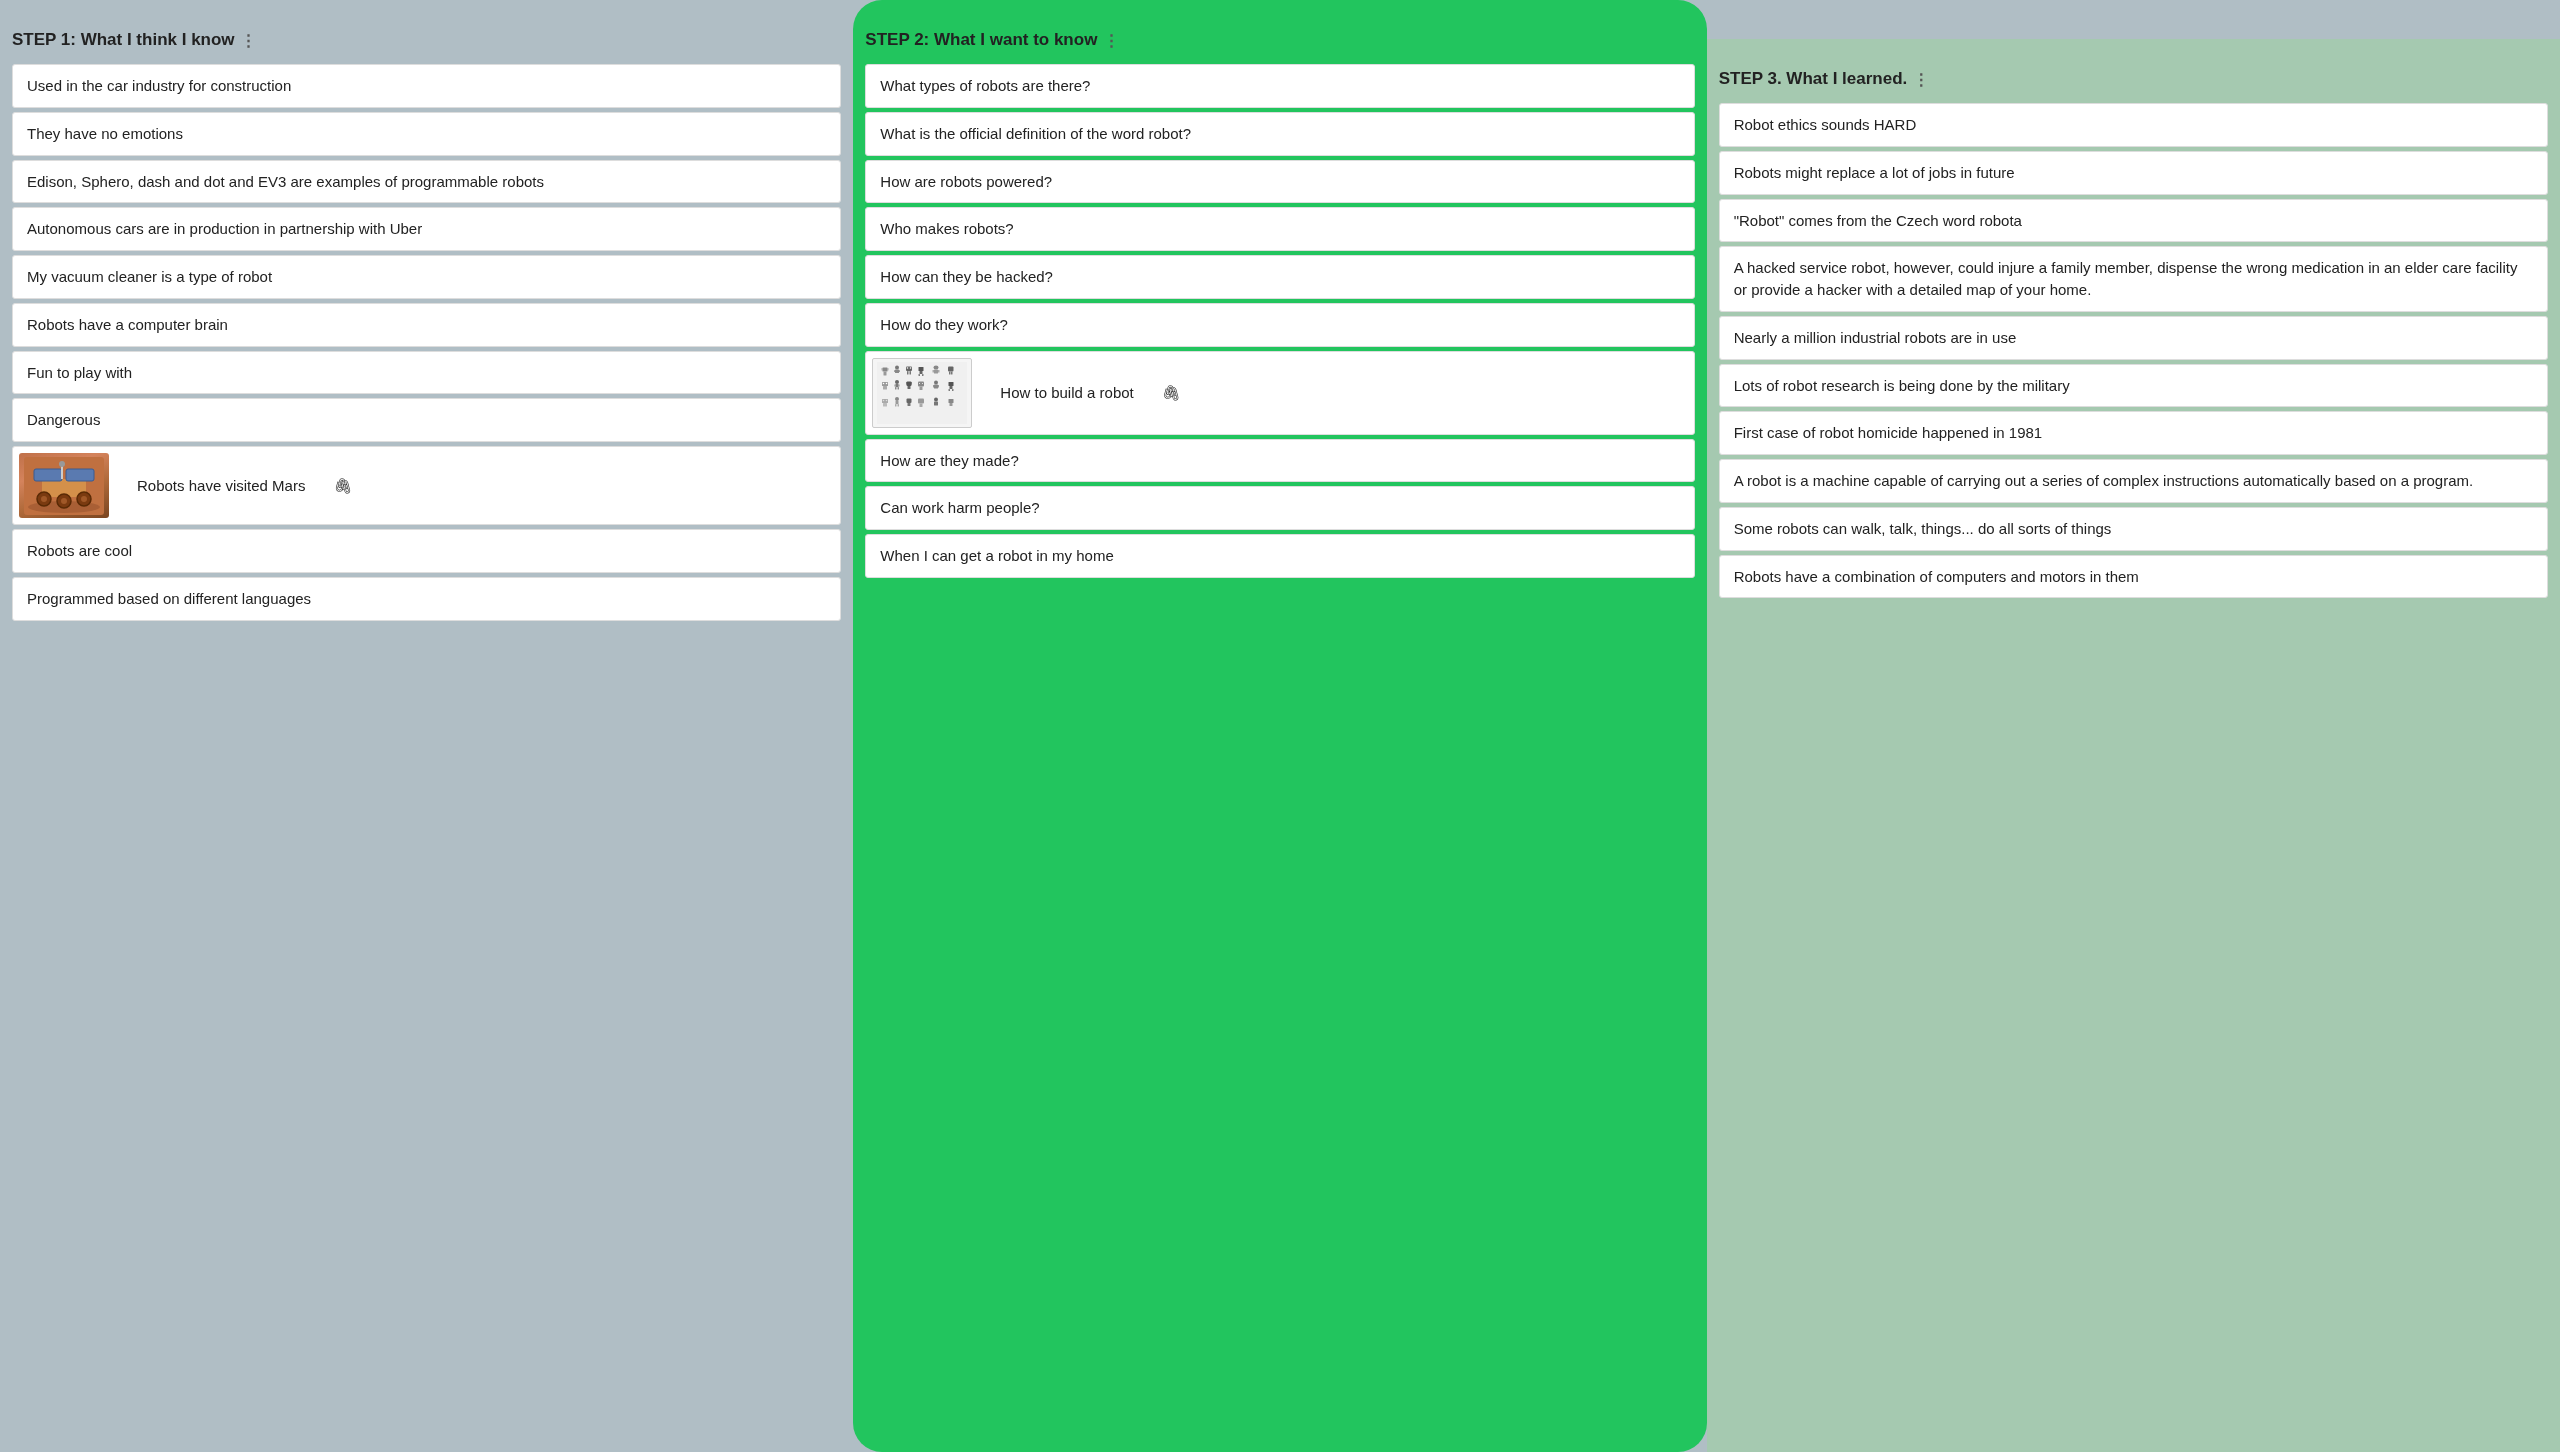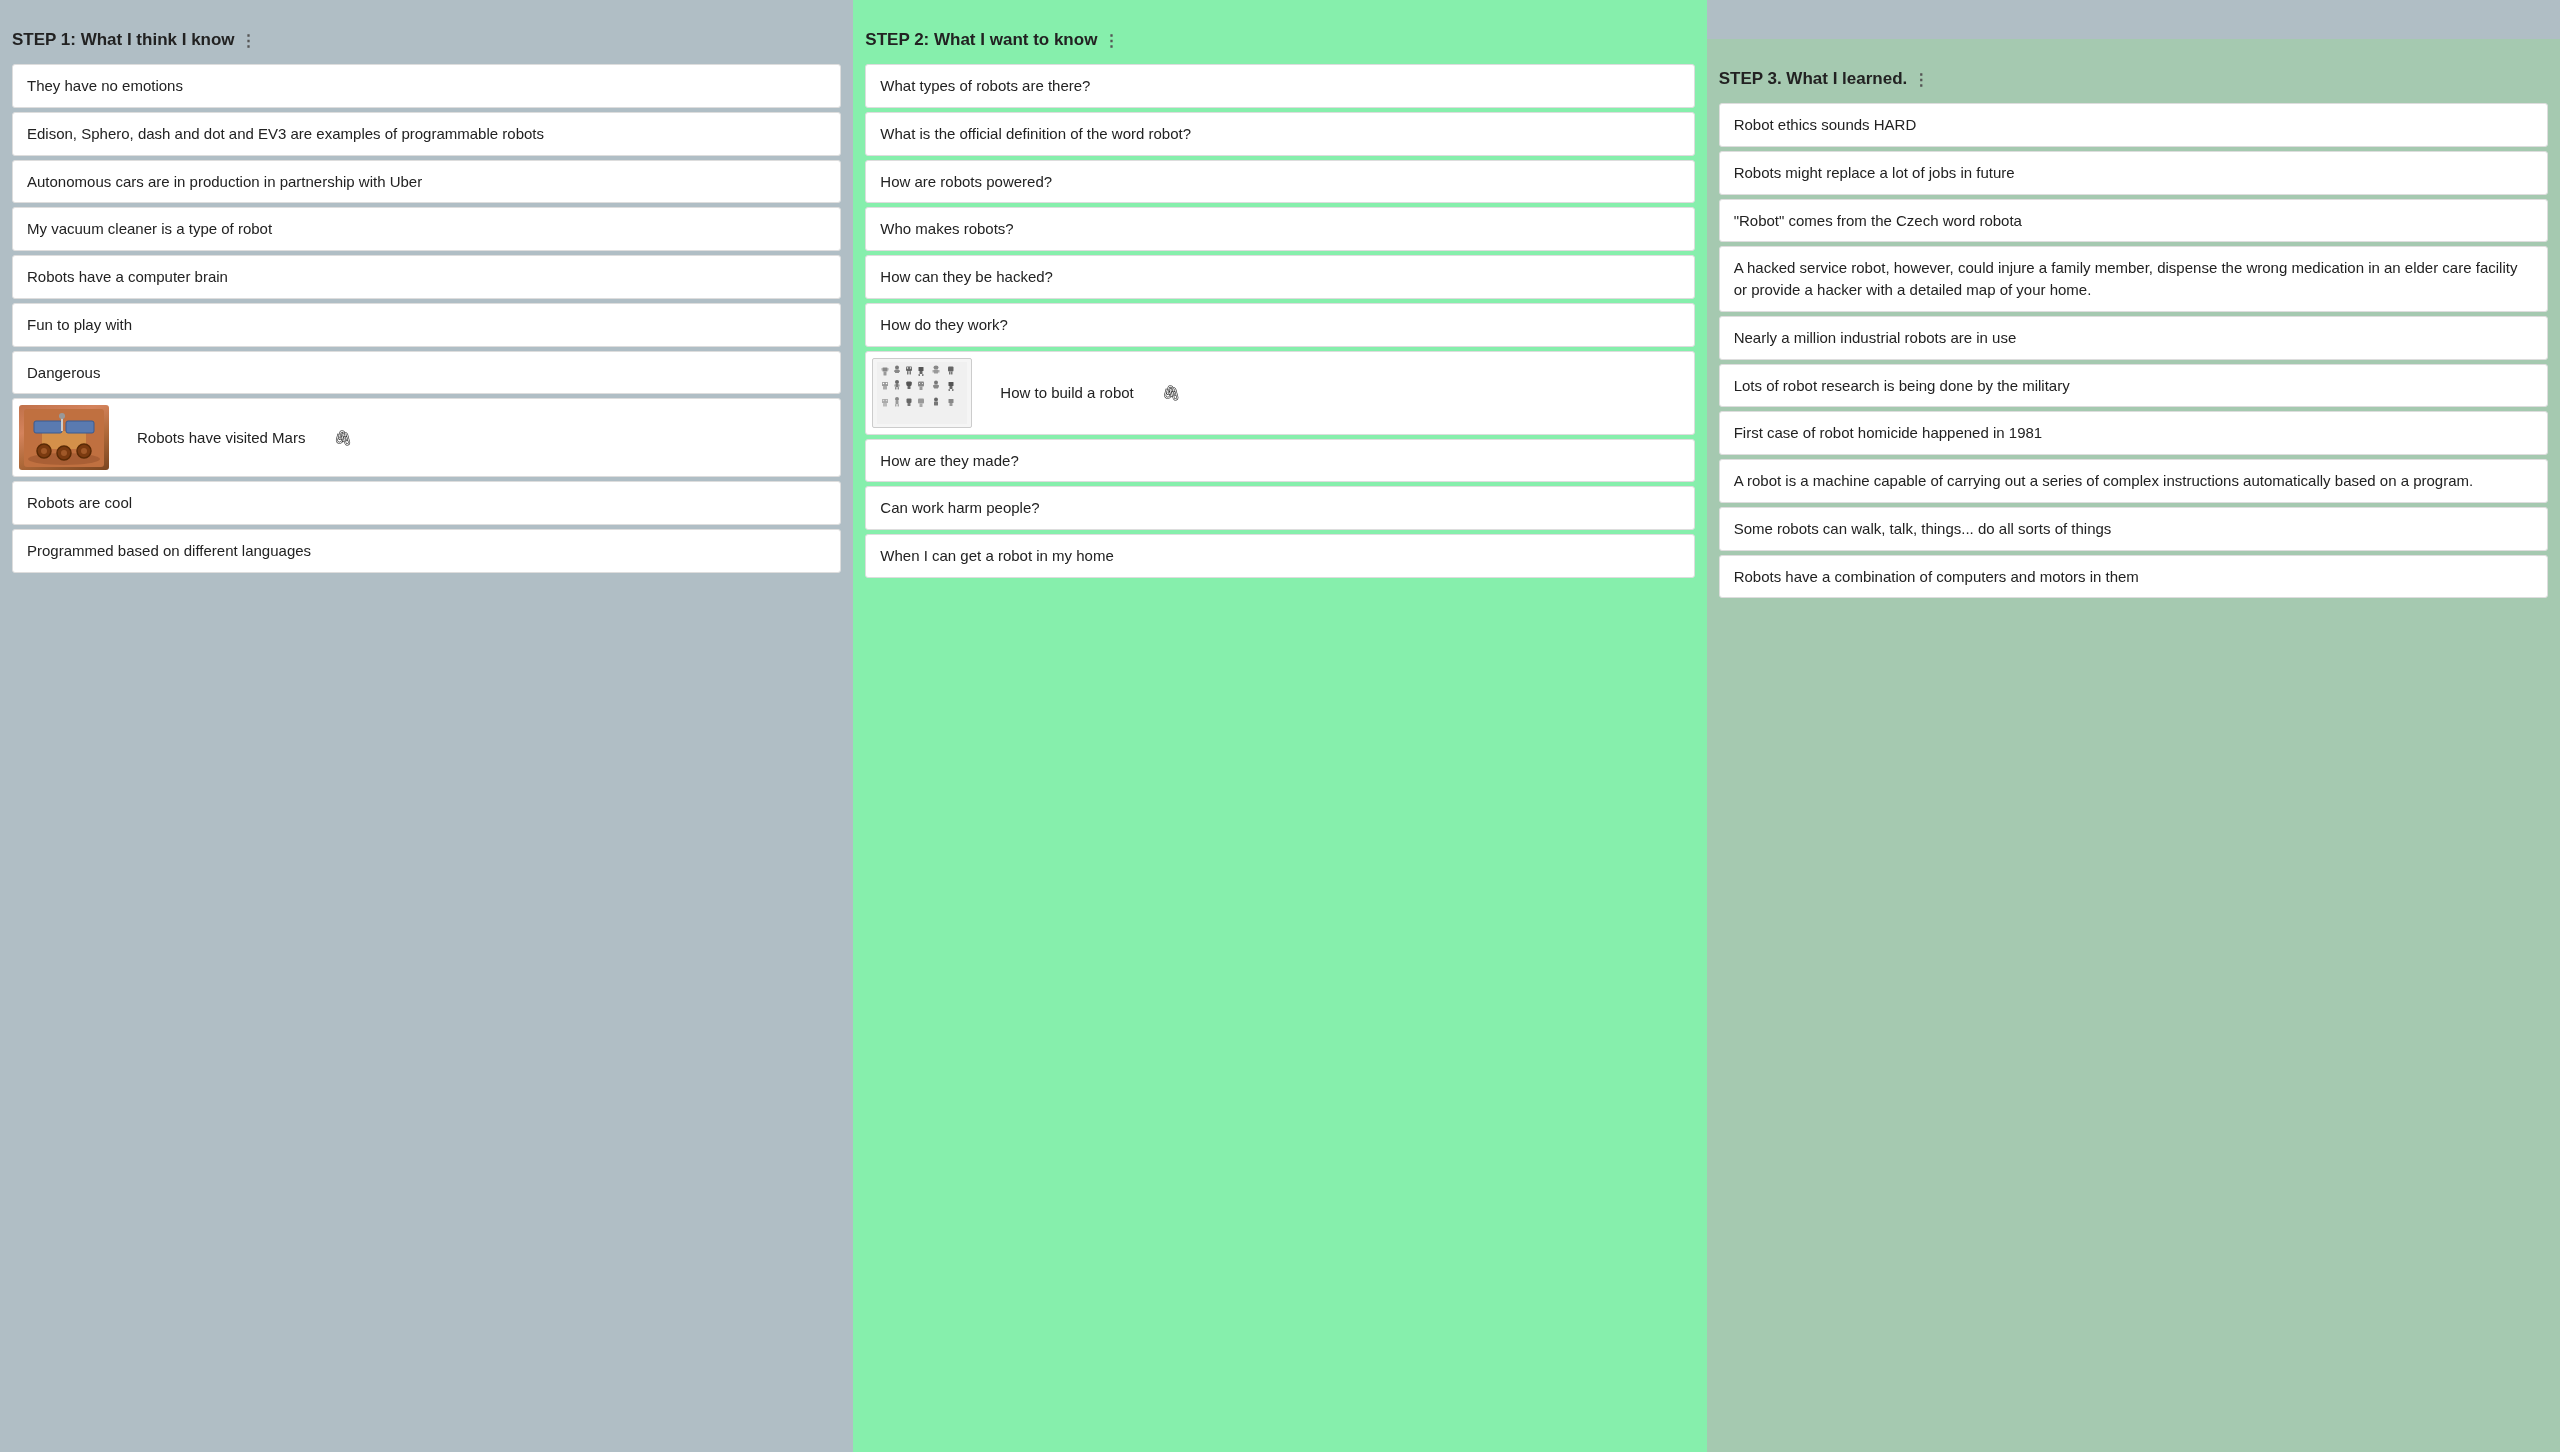--- a/index.html
+++ b/index.html
@@ -19,21 +19,22 @@
     .column {
       flex: 1;
       display: flex;
       flex-direction: column;
       padding: 30px 12px 24px 12px;
     }
     .col-know {
       background: #b0bec5;
     }
     .col-want {
-      background: #86efac;
+      background: #22c55e;
+      border-radius: 29px;
     }
     .col-learned {
       background: #a5c9b0;
       margin-top: 39px;
     }
     .col-header {
       font-size: 17px;
       font-weight: 700;
       color: #222;
       margin-bottom: 10px;
@@ -104,20 +105,23 @@
 
 <div class="kwl-container">
 
   <div class="column col-know">
     <div class="col-header">
       <span>STEP 1: What I think I know</span>
       <span class="menu-dots">⋮</span>
     </div>
 
     <div class="card">
+      <span class="card-text">Used in the car industry for construction</span>
+    </div>
+    <div class="card">
       <span class="card-text">They have no emotions</span>
     </div>
     <div class="card">
       <span class="card-text">Edison, Sphero, dash and dot and EV3 are examples of programmable robots</span>
     </div>
     <div class="card">
       <span class="card-text">Autonomous cars are in production in partnership with Uber</span>
     </div>
     <div class="card">
       <span class="card-text">My vacuum cleaner is a type of robot</span>

